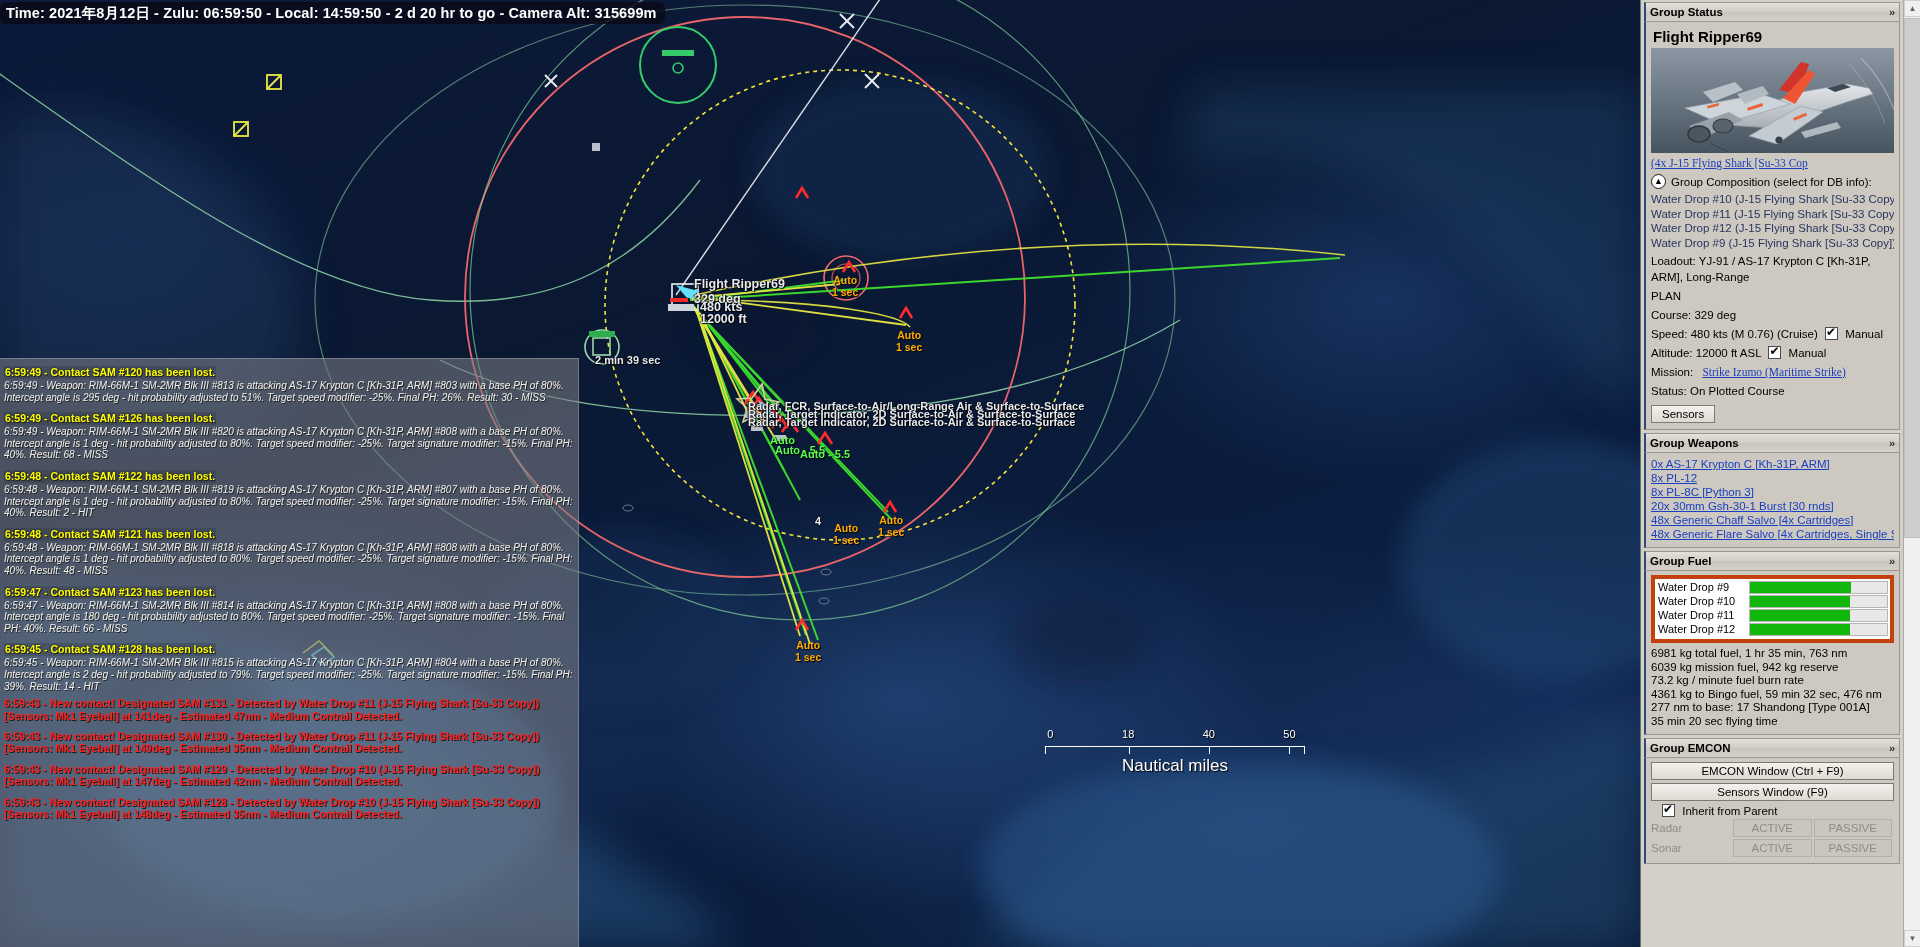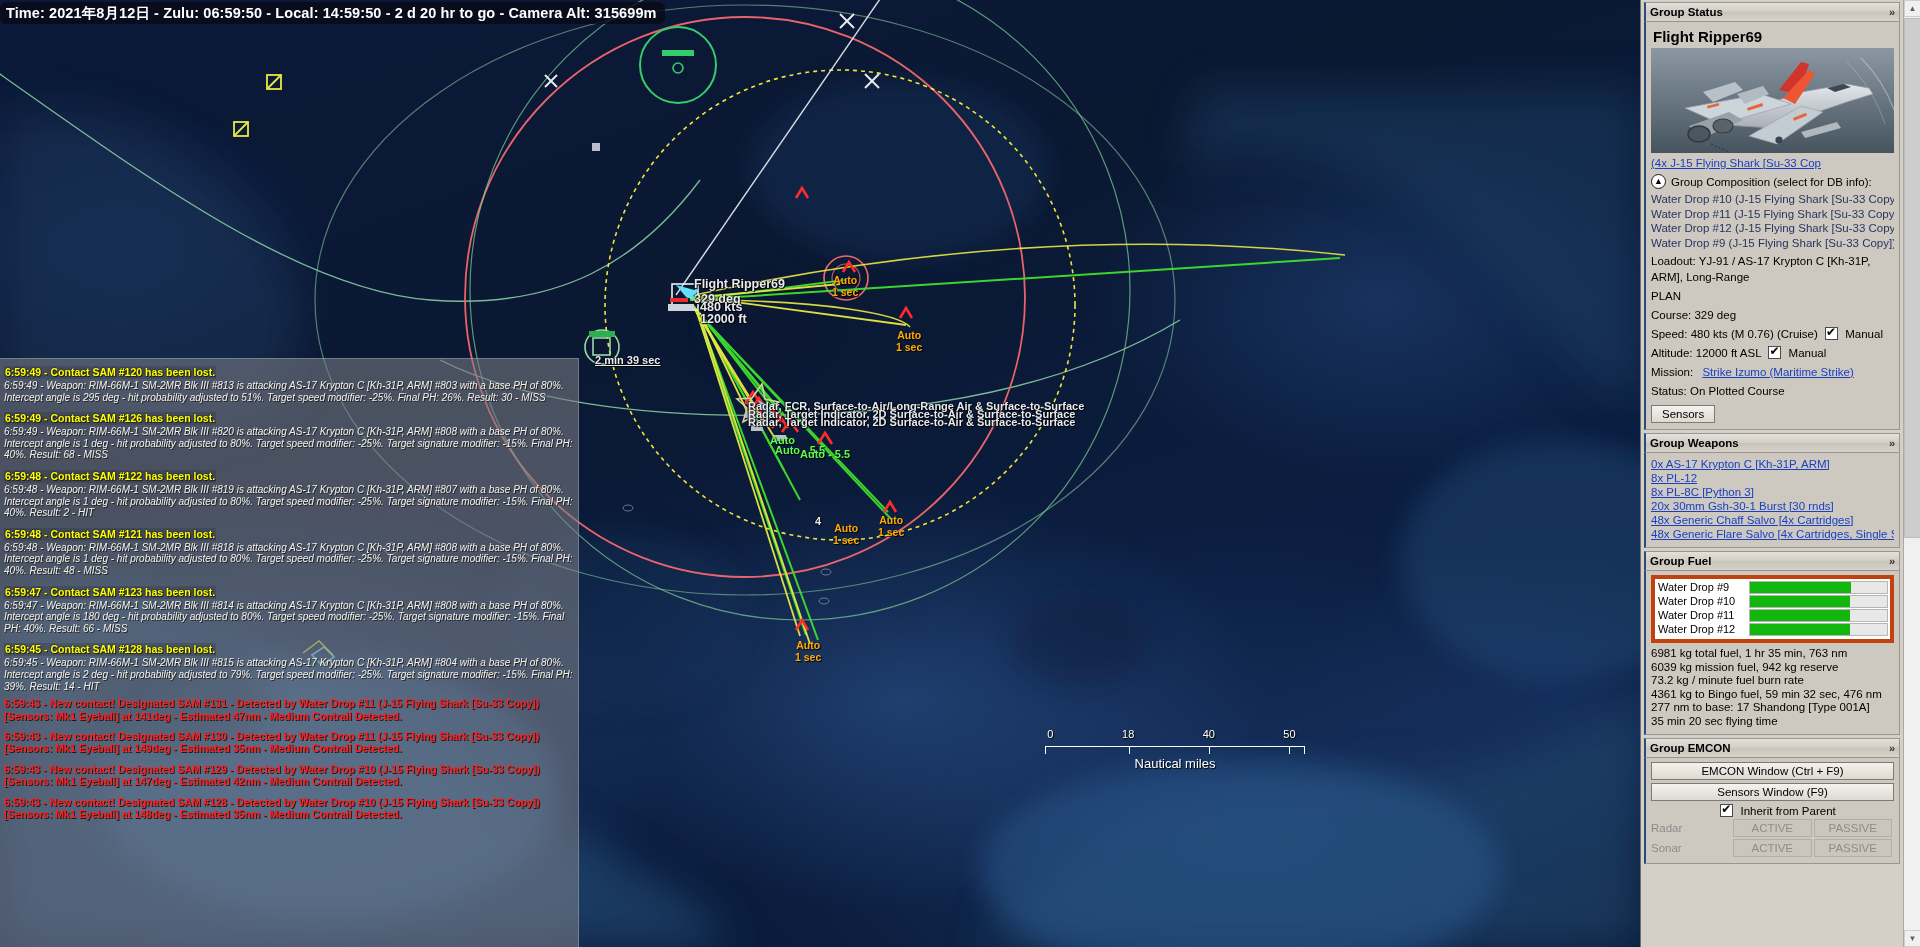--- a/index.html
+++ b/index.html
@@ -95,21 +95,21 @@
   #scalebar {
     position: absolute; left: 1045px; top: 728px; width: 260px; z-index: 20;
     color: #ffffff; font-size: 11px;
     text-shadow: 1px 1px 1px #000;
   }
   #scalebar .ticks { position: relative; height: 18px; }
   #scalebar .tk { position: absolute; top: 0; font-size: 11px; transform: translateX(-50%); }
   #scalebar .bar { position: relative; height: 8px; border-left: 1px solid #fff; border-right: 1px solid #fff; }
   #scalebar .bar::before { content:""; position:absolute; left:0; top:0; width:100%; height:1px; background:#fff; }
   #scalebar .bar .mk { position: absolute; top: 0; width: 1px; height: 8px; background: #fff; }
-  #scalebar .cap { text-align: center; font-size: 13px; margin-top: 2px; }
+  #scalebar .cap { text-align: center; font-size: 17px; margin-top: 2px; }
 
   
   #rightpanel {
     position: absolute; right: 0; top: 0; width: 280px; height: 947px;
     background: #d4d0c8;
     border-left: 1px solid #6e6e6e;
     overflow: hidden;
     font-size: 11.5px; color: #000;
     display: flex;
   }
@@ -151,21 +151,21 @@
   }
   .flight-title { font-size: 15px; font-weight: bold; padding: 2px 0 3px 2px; }
   .photo {
     width: 100%; height: 105px;
     background:
       radial-gradient(ellipse 120% 80% at 50% 120%, #7d8a95 0%, #5d6c7a 45%, #3f4e5c 100%);
     position: relative; overflow: hidden;
     margin-bottom: 4px;
   }
   .photo svg { position: absolute; left: 0; top: 0; }
-  a.lnk { color: #1a3fbf; text-decoration: underline; cursor: pointer; display: block; }
+  a.lnk { color: #1a3fbf; text-decoration: underline; cursor: pointer; display: block; font-family: Liberation Serif, serif; }
   .comp-row { color: #28355e; font-size: 11.5px; line-height: 14.5px; white-space: nowrap; overflow: hidden; }
   .kv { font-size: 11.5px; line-height: 16px; margin: 3px 0; }
   .chk {
     display: inline-block; width: 13px; height: 13px;
     background: #fff; border: 1px solid #4a4a4a;
     vertical-align: -2px; position: relative; margin: 0 4px;
   }
   .chk::after {
     content: "✔"; position: absolute; left: 0px; top: -3px;
     font-size: 12px; color: #000; line-height: 14px;
@@ -344,21 +344,21 @@
       </g>
       <g stroke="#e9e942" stroke-width="1.4" fill="none">
         <path d="M303,653 l16,-12 l14,14"></path>
       </g>
     </svg>
 
     <div class="maplabel lbl-white" style="left:694px; top:277px;">Flight Ripper69</div>
     <div class="maplabel lbl-white" style="left:694px; top:292px;">329 deg</div>
     <div class="maplabel lbl-white" style="left:700px; top:300px;">480 kts</div>
     <div class="maplabel lbl-white" style="left:700px; top:312px;">12000 ft</div>
-    <div class="maplabel lbl-white small" style="left:595px; top:354px;text-decoration:underline;">2 min 39 sec</div>
+    <div class="maplabel lbl-white small" style="left:595px; top:354px;">2 min 39 sec</div>
 
     <div class="maplabel lbl-white small" style="left:748px; top:400px;">Radar, FCR, Surface-to-Air/Long-Range Air &amp; Surface-to-Surface</div>
     <div class="maplabel lbl-white small" style="left:748px; top:408px;">Radar, Target Indicator, 2D Surface-to-Air &amp; Surface-to-Surface</div>
     <div class="maplabel lbl-white small" style="left:748px; top:416px;">Radar, Target Indicator, 2D Surface-to-Air &amp; Surface-to-Surface</div>
 
     <div class="weapon-auto" style="left:832px; top:275px;">
       <div>Auto</div>
       <div>1 sec</div>
     </div>
     <div class="weapon-auto" style="left:896px; top:330px;">
@@ -565,21 +565,21 @@
           </div>
       </div>
 
       <div class="sect-head">
         <span>Group EMCON</span>
         <span class="chev">»</span>
       </div>
       <div class="sect-body">
         <div class="btn btn-wide">EMCON Window (Ctrl + F9)</div>
         <div class="btn btn-wide">Sensors Window (F9)</div>
-        <div style="margin:3px 0 2px 11px;text-align:center;">
+        <div style="margin:3px 0 2px 11px;">
           <span class="chk" style="margin-left:0;"></span>
           <span>Inherit from Parent</span>
         </div>
         <div id="emcon-rows">
             <div class="emcon-grid">
               <div class="emcon-lbl">Radar</div>
               <div class="emcon-btn">ACTIVE</div>
               <div class="emcon-btn">PASSIVE</div>
             </div>
             <div class="emcon-grid">

